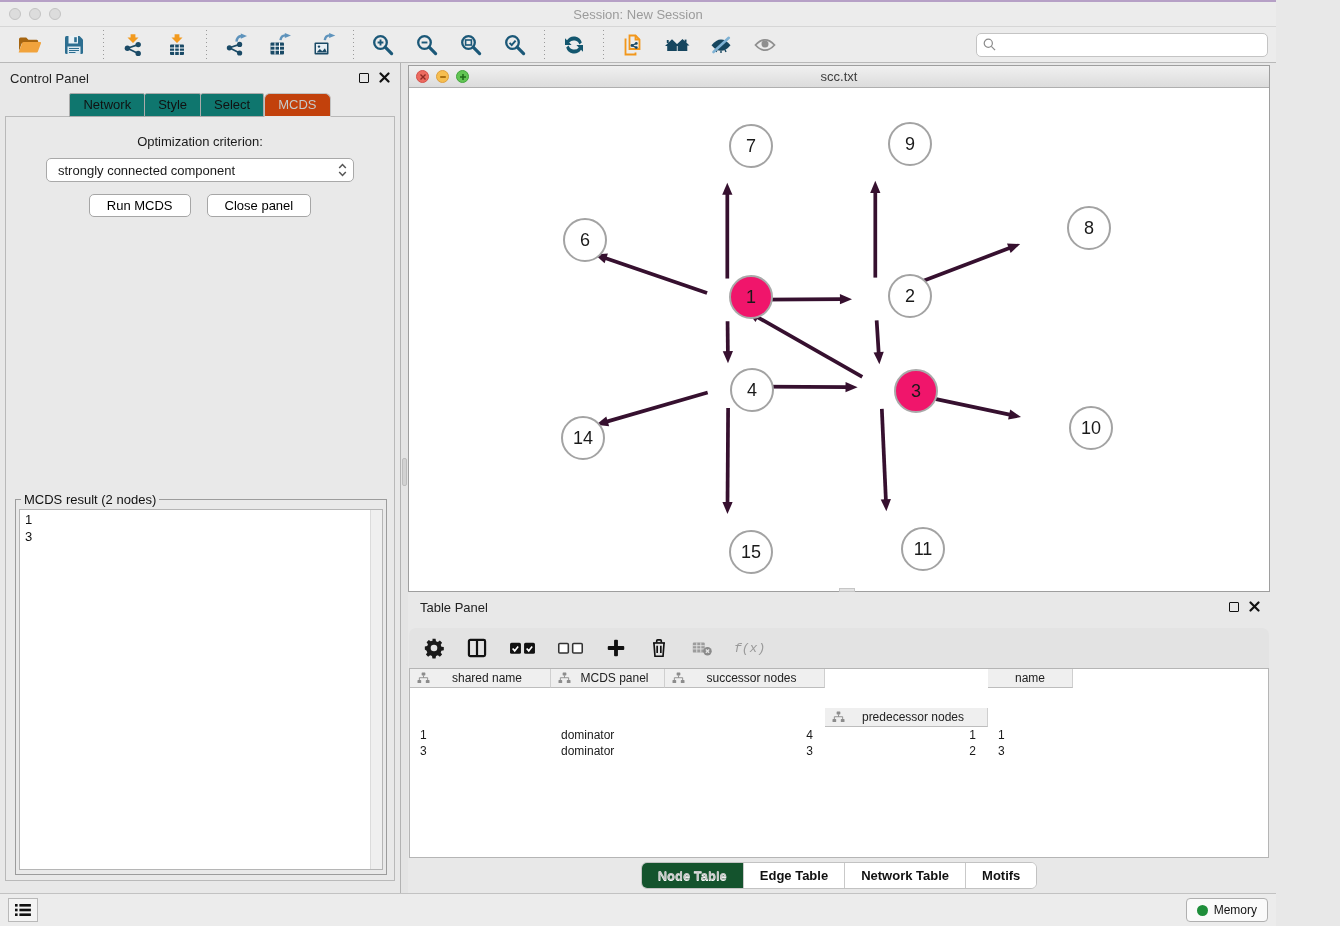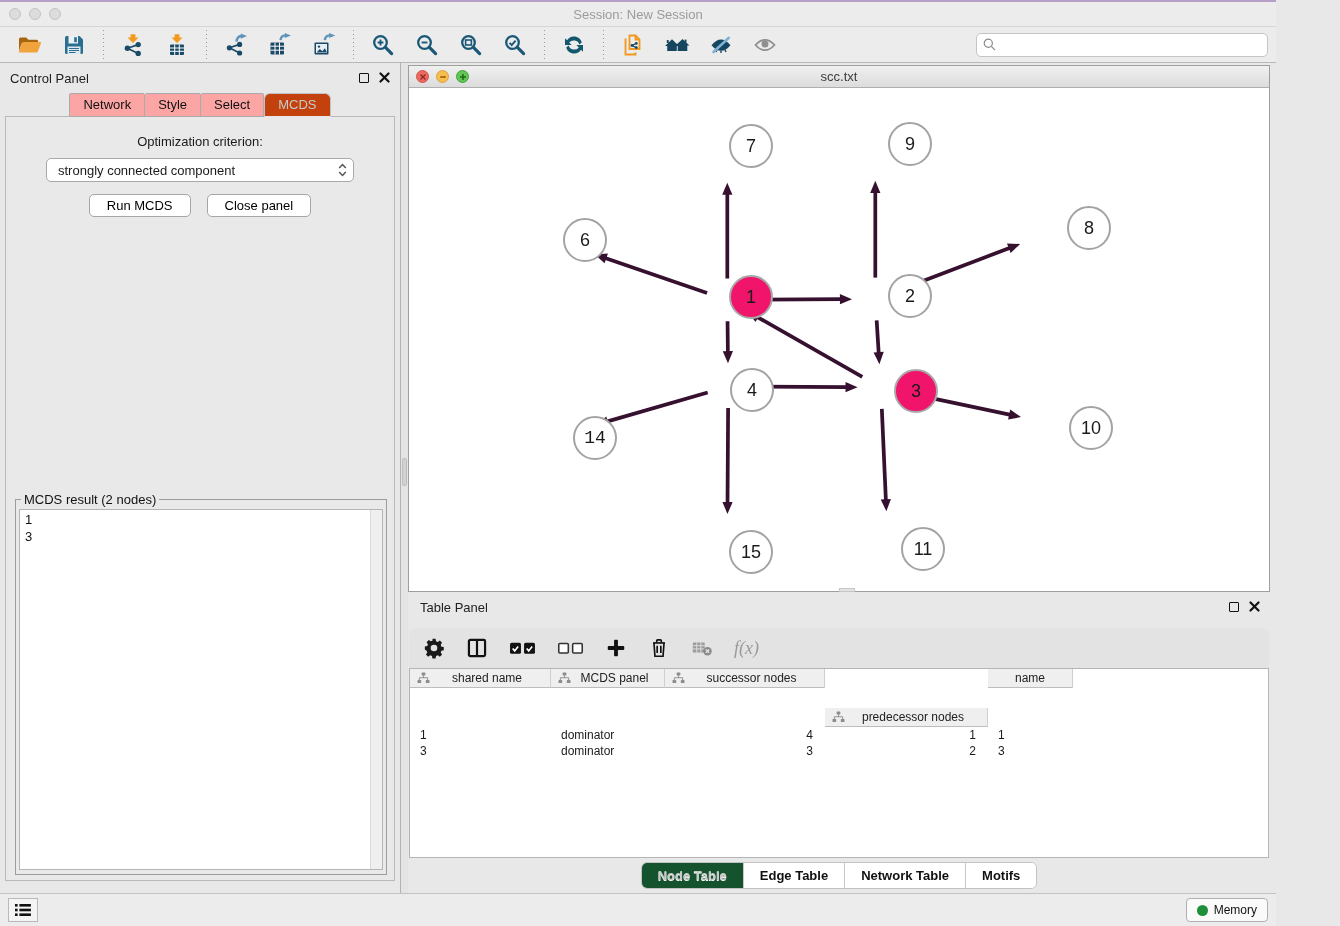--- a/index.html
+++ b/index.html
@@ -30,21 +30,21 @@
   .main { flex:1; display:flex; min-height:0; }
 
   
   .control-panel { width:400px; flex:0 0 auto; display:flex; flex-direction:column; padding:0 0 12px 0; }
   .panel-header { height:30px; display:flex; align-items:center; padding:0 10px; font-size:13px; color:#222; }
   .panel-header .ph-icons { margin-left:auto; display:flex; align-items:center; gap:10px; }
   .ph-float { width:10px; height:10px; border:1.5px solid #111; border-radius:1px; cursor:pointer; }
   .ph-close { cursor:pointer; }
   .ph-close svg { width:11px; height:11px; }
   .cp-tabs { display:flex; justify-content:center; position:relative; z-index:2; margin-bottom:-1px; padding-left:0; }
-  .cp-tab { font-size:13px; padding:3px 13px 4px; background:#fca5a5; border:1px solid #ABABAB; border-left-width:0;
+  .cp-tab { font-size:13px; padding:3px 13px 4px; background:#0f766e; border:1px solid #ABABAB; border-left-width:0;
             border-radius:2px 2px 0 0; cursor:pointer; color:#111; }
   .cp-tab:first-child { border-left-width:1px; }
   .cp-tab.active { background:#c2410c; color:#C6CACA; border:1px solid #C2C2C2; border-bottom-color:#E7E7E7; border-radius:6px 6px 0 0; }
   .cp-body { flex:1; margin:0 5px; background:#E9E9E9; border:1px solid #B9B9B9; position:relative; }
   .opt-label { text-align:center; font-size:13px; margin-top:17px; color:#1a1a1a; }
   .select-box { margin:9px auto 0; width:308px; height:24px; background:#fff; border:1px solid #A9A9A9; border-radius:5px;
                 display:flex; align-items:center; padding:0 6px 0 11px; font-size:13px; cursor:pointer; }
   .select-box .sel-text { flex:1; }
   .select-box svg { width:9px; height:14px; }
   .cp-buttons { display:flex; justify-content:center; gap:16px; margin-top:12px; }
@@ -78,21 +78,21 @@
   .graph-node.dominator { background:#F0156B; border-color:#A9A9A9; }
   .net-grip { position:absolute; bottom:-1px; left:50%; width:16px; height:4px; background:#E2E2E2; border:1px solid #C6C6C6; }
 
   
   .table-panel { flex:1; display:flex; flex-direction:column; min-height:0; }
   .tp-toolbar { margin:6px 1px 0 1px; height:40px; background:#E3E3E3; border-radius:7px 7px 0 0;
                 display:flex; align-items:center; padding:0 14px; gap:21px; flex:0 0 auto; }
   .tp-btn { display:flex; align-items:center; justify-content:center; cursor:pointer; }
   .tp-btn svg { width:22px; height:22px; }
   .tp-btn.wide svg { width:27px; height:15px; }
-  .fx { font-family:Liberation Serif, serif; font-style:italic; font-size:18px; color:#9A9A9A; cursor:default; }
+  .fx { font-family:Liberation Mono, monospace; font-style:italic; font-size:13px; color:#9A9A9A; cursor:default; }
   .tbl-area { flex:1; margin:0 1px; background:#fff; border:1px solid #B5B5B5; overflow:hidden; }
   .tbl-head { display:flex; }
   .tbl-hcell { background:#EFEFEF; border-right:1px solid #CFCFCF; border-bottom:1px solid #BDBDBD; height:19px;
                display:flex; align-items:center; font-size:12px; color:#222; position:relative; cursor:pointer; }
   .tbl-hcell svg { width:13px; height:12px; margin:0 4px 0 7px; flex:0 0 auto; }
   .tbl-hcell .hlabel { flex:1; text-align:center; padding-right:10px; }
   .tbl-hcell.nosort .hlabel { padding:0; }
   .tbl-row { display:flex; height:16px; align-items:center; cursor:default; }
   .tbl-cell { font-size:12px; height:16px; line-height:16px; white-space:nowrap; overflow:hidden; }
   .tbl-cell.al { text-align:left; padding-left:10px; }
@@ -376,21 +376,21 @@
             </svg>
           <div class="net-grip"></div>
         <div class="graph-node" style="left: 320px; top: 36px;">7</div>
             <div class="graph-node" style="left: 479px; top: 34px;">9</div>
             <div class="graph-node" style="left: 154px; top: 130px;">6</div>
             <div class="graph-node" style="left: 658px; top: 118px;">8</div>
             <div class="graph-node dominator" style="left: 320px; top: 187px;">1</div>
             <div class="graph-node" style="left: 479px; top: 186px;">2</div>
             <div class="graph-node" style="left: 321px; top: 280px;">4</div>
             <div class="graph-node dominator" style="left: 485px; top: 281px;">3</div>
-            <div class="graph-node" style="left: 164px; top: 328px; font-family: Liberation Mono, monospace;">14</div>
+            <div class="graph-node" style="left: 152px; top: 328px;">14</div>
             <div class="graph-node" style="left: 660px; top: 318px;">10</div>
             <div class="graph-node" style="left: 320px; top: 442px;">15</div>
             <div class="graph-node" style="left: 492px; top: 439px;">11</div>
           </div>
       </div>
 
       <div class="table-panel">
         <div class="panel-header" style="padding-left:12px;">
           <span>Table Panel</span>
           <span class="ph-icons">

